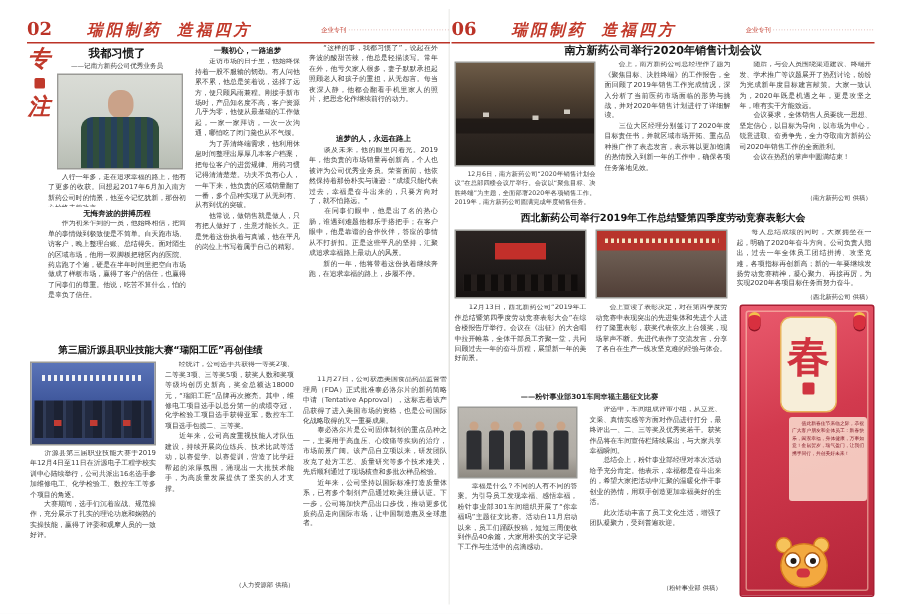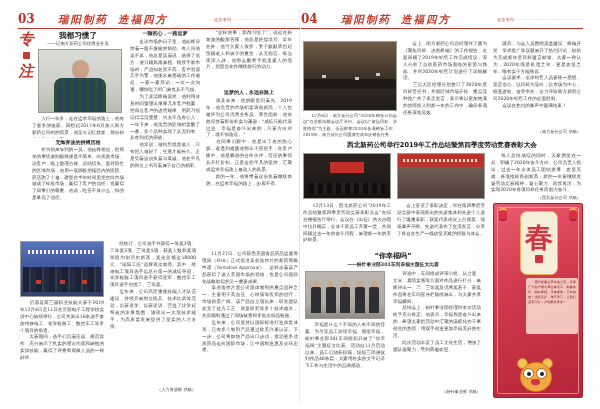--- a/index.html
+++ b/index.html
@@ -99,21 +99,21 @@
              border-radius:3px;background:#d03440;}
 </style>
 </head>
 <body>
 
 <div class="sheet">
   <div class="fold"></div>
 
   <div class="page" id="page-left">
     <div class="pg-header">
-      <span class="pgnum">03</span>
+      <span class="pgnum">02</span>
       <span class="masthead"><span>瑞阳制药</span><span class="mb">造福四方</span></span>
       <span class="edition"><span>企业专刊</span> <span class="ed-dots">·····································</span></span>
     </div>
 
     <div class="callig">
       <span class="callig-char">专</span>
       <div class="callig-seal"></div>
       <span class="callig-char">注</span>
     </div>
 
@@ -129,45 +129,47 @@
     <div class="subhead" style="left:112px;top:18px;width:70px;">一颗初心，一路追梦</div>
     <div class="col" style="left:112px;top:27px;width:70px;height:184px;">　　走访市场的日子里，他始终保持着一股不服输的韧劲。有人问他累不累，他总是笑着说，选择了远方，便只顾风雨兼程。刚接手新市场时，产品知名度不高，客户资源几乎为零，他便从最基础的工作做起，一家一家拜访，一次一次沟通，哪怕吃了闭门羹也从不气馁。
 　　为了弄清终端需求，他利用休息时间整理出厚厚几本客户档案，把每位客户的进货规律、用药习惯记得清清楚楚。功夫不负有心人，一年下来，他负责的区域销量翻了一番，多个品种实现了从无到有、从有到优的突破。
 　　他常说，做销售就是做人，只有把人做好了，生意才能长久。正是凭着这份执着与真诚，他在平凡的岗位上书写着属于自己的精彩。</div>
     <div class="col" style="left:188px;top:18px;width:86px;height:57px;">　　“这样的事，我都习惯了”，说起在外奔波的酸甜苦辣，他总是轻描淡写。常年在外，他亏欠家人很多，妻子默默承担起照顾老人和孩子的重担，从无怨言。每当夜深人静，他都会翻看手机里家人的照片，把思念化作继续前行的动力。</div>
     <div class="subhead" style="left:188px;top:77px;width:86px;">追梦的人，永远在路上</div>
     <div class="col" style="left:188px;top:86px;width:86px;height:124px;">　　谈及未来，他的眼里闪着光。2019年，他负责的市场销量再创新高，个人也被评为公司优秀业务员。荣誉面前，他依然保持着那份朴实与谦逊：“成绩只能代表过去，幸福是奋斗出来的，只要方向对了，就不怕路远。”
 　　在同事们眼中，他是出了名的热心肠，谁遇到难题他都乐于搭把手；在客户眼中，他是靠谱的合作伙伴，答应的事情从不打折扣。正是这些平凡的坚持，汇聚成追求幸福路上最动人的风景。
 　　新的一年，他将带着这份执着继续奔跑，在追求幸福的路上，步履不停。</div>
 
+    <div class="h2" style="left:0;top:217px;width:178px;">第三届沂源县职业技能大赛“瑞阳工匠”再创佳绩</div>
     <div class="photo groupblue" style="left:2px;top:229px;width:84px;height:56px;">
       <div class="gb-banner"></div>
       <div class="gb-people"></div>
       <div class="gb-red" style="left:18%;"></div>
       <div class="gb-red" style="left:48%;"></div>
       <div class="gb-red" style="left:74%;"></div>
     </div>
     <div class="col" style="left:2px;top:288px;width:84px;height:100px;">　　沂源县第三届职业技能大赛于2019年12月4日至11日在沂源电子工程学校实训中心陆续举行，公司共派出16名选手参加维修电工、化学检验工、数控车工等多个项目的角逐。
 　　大赛期间，选手们沉着应战、规范操作，充分展示了扎实的理论功底和娴熟的实操技能，赢得了评委和观摩人员的一致好评。</div>
     <div class="col" style="left:92px;top:229px;width:86px;height:144px;">　　经统计，公司选手共获得一等奖2项、二等奖3项、三等奖5项，获奖人数和奖项等级均创历史新高，奖金总额达18000元，“瑞阳工匠”品牌再次擦亮。其中，维修电工项目选手以总分第一的成绩夺冠，化学检验工项目选手获得亚军，数控车工项目选手包揽二、三等奖。
 　　近年来，公司高度重视技能人才队伍建设，持续开展岗位练兵、技术比武等活动，以赛促学、以赛促训，营造了比学赶帮超的浓厚氛围，涌现出一大批技术能手，为高质量发展提供了坚实的人才支撑。</div>
     <div class="credit" style="left:92px;top:375px;width:86px;">（人力资源部 供稿）</div>
 
     <div class="col" style="left:184px;top:239px;width:96px;height:148px;">　　11月27日，公司获悉美国食品药品监督管理局（FDA）正式批准泰必洛尔片的新药简略申请（Tentative Approval），这标志着该产品获得了进入美国市场的资格，也是公司国际化战略取得的又一重要成果。
 　　泰必洛尔片是公司固体制剂的重点品种之一，主要用于高血压、心绞痛等疾病的治疗，市场前景广阔。该产品自立项以来，研发团队攻克了处方工艺、质量研究等多个技术难关，先后顺利通过了现场核查和多批次样品检验。
 　　近年来，公司坚持以国际标准打造质量体系，已有多个制剂产品通过欧美注册认证。下一步，公司将加快产品出口步伐，推动更多优质药品走向国际市场，让中国制造惠及全球患者。</div>
   </div>
 
   <div class="page" id="page-right">
     <div class="pg-header">
-      <span class="pgnum">04</span>
+      <span class="pgnum">06</span>
       <span class="masthead"><span>瑞阳制药</span><span class="mb">造福四方</span></span>
       <span class="edition"><span>企业专刊</span> <span class="ed-dots">·····································</span></span>
     </div>
 
+    <div class="h1" style="left:0;top:17px;width:282px;">南方新药公司举行2020年销售计划会议</div>
     <div class="photo meeting" style="left:2px;top:29px;width:94px;height:70px;">
       <div class="mt-band"></div>
       <div class="mt-spec" style="left:20%;top:48%;"></div>
       <div class="mt-spec" style="left:55%;top:52%;"></div>
       <div class="mt-spec" style="left:78%;top:46%;"></div>
     </div>
     <div class="cap" style="left:2px;top:101px;width:94px;height:26px;">　　12月6日，南方新药公司“2020年销售计划会议”在总部四楼会议厅举行。会议以“聚焦目标、决胜终端”为主题，全面部署2020年各项销售工作。2019年，南方新药公司圆满完成年度销售任务。</div>
     <div class="col" style="left:102px;top:29px;width:84px;height:98px;">　　会上，南方新药公司总经理作了题为《聚焦目标、决胜终端》的工作报告，全面回顾了2019年销售工作完成情况，深入分析了当前医药市场面临的形势与挑战，并对2020年销售计划进行了详细解读。
 　　三位大区经理分别签订了2020年度目标责任书，并就区域市场开拓、重点品种推广作了表态发言，表示将以更加饱满的热情投入到新一年的工作中，确保各项任务落地见效。</div>
     <div class="col" style="left:192px;top:29px;width:88px;height:86px;">　　随后，与会人员围绕渠道建设、终端开发、学术推广等议题展开了热烈讨论，纷纷为完成新年度目标建言献策。大家一致认为，2020年既是机遇之年，更是攻坚之年，唯有实干方能致远。
@@ -183,21 +185,20 @@
     <div class="photo stage" style="left:96px;top:141px;width:88px;height:46px;">
       <div class="st-banner"></div>
       <div class="st-text"></div>
       <div class="st-people"></div>
     </div>
     <div class="col" style="left:2px;top:191px;width:88px;height:46px;">　　12月13日，西北新药公司“2019年工作总结暨第四季度劳动竞赛表彰大会”在综合楼报告厅举行。会议在《出征》的大合唱中拉开帷幕，全体干部员工齐聚一堂，共同回顾过去一年的奋斗历程，展望新一年的美好前景。</div>
     <div class="col" style="left:96px;top:191px;width:88px;height:46px;">　　会上宣读了表彰决定，对在第四季度劳动竞赛中表现突出的先进集体和先进个人进行了隆重表彰，获奖代表依次上台领奖，现场掌声不断。先进代表作了交流发言，分享了各自在生产一线攻坚克难的经验与体会。</div>
     <div class="col" style="left:190px;top:141px;width:90px;height:40px;">　　每人总结成绩的同时，大家拥坐在一起，明确了2020年奋斗方向。公司负责人指出，过去一年全体员工团结拼搏、攻坚克难，各项指标再创新高；新的一年要继续发扬劳动竞赛精神，凝心聚力、再接再厉，为实现2020年各项目标任务而努力奋斗。</div>
     <div class="credit" style="left:190px;top:183px;width:90px;">（西北新药公司 供稿）</div>
 
-    <div class="h2" style="left:0;top:239px;width:184px;font-size:7px;">“你幸福吗”</div>
     <div class="h3sub" style="left:0;top:249px;width:184px;">——粉针事业部301车间幸福主题征文比赛</div>
     <div class="photo five" style="left:4px;top:259px;width:80px;height:48px;">
       <div class="fv-head" style="left:9%;"></div>
         <div class="fv-fig" style="left:7%;"></div>
       <div class="fv-head" style="left:27%;"></div>
         <div class="fv-fig" style="left:25%;"></div>
       <div class="fv-head" style="left:46%;"></div>
         <div class="fv-fig" style="left:44%;"></div>
       <div class="fv-head" style="left:65%;"></div>
         <div class="fv-fig" style="left:63%;"></div>

